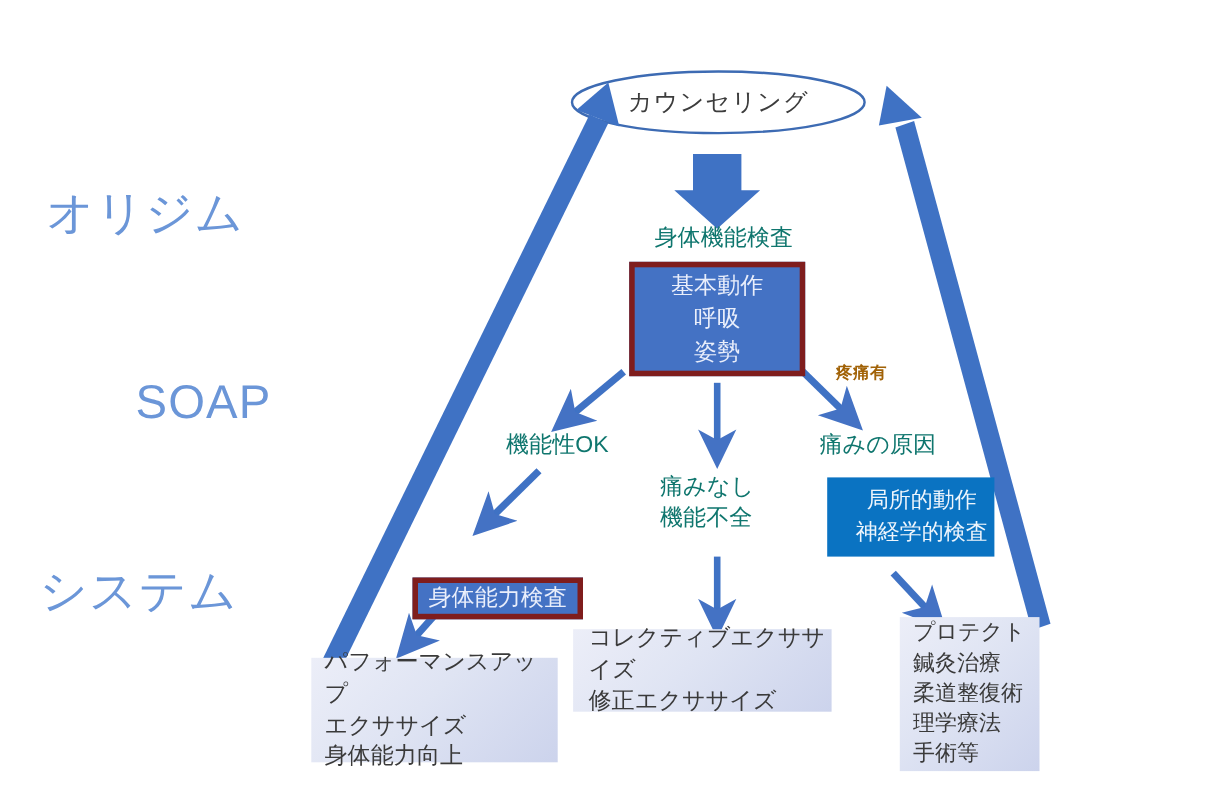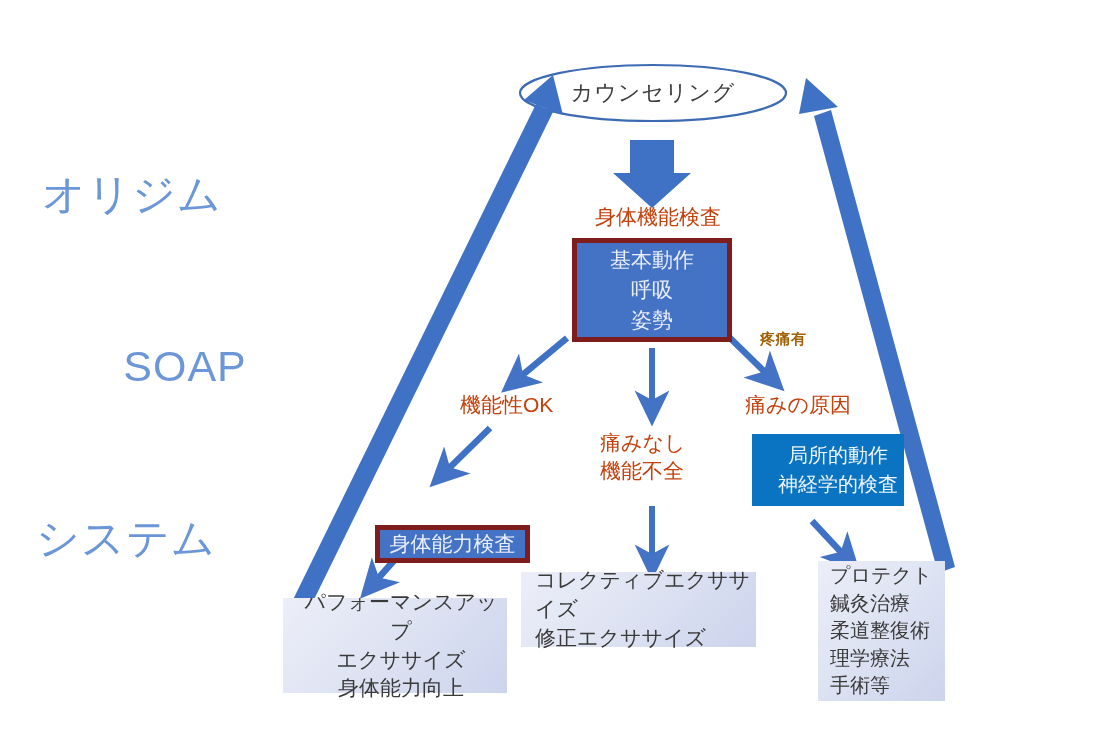--- a/index.html
+++ b/index.html
@@ -53,21 +53,21 @@
     align-items: center;
     justify-content: center;
     color: #3c3c3c;
     font-size: 22px;
     letter-spacing: 1px;
     text-align: right;
   }
 
   .plain-label {
     position: absolute;
-    color: #c2410c;
+    color: #0f766e;
     font-size: 21px;
     line-height: 1.32;
     white-space: pre-line;
   }
 
   .red-label {
     position: absolute;
     color: #a16207;
     font-weight: bold;
     font-size: 15px;
@@ -169,21 +169,21 @@
 
   <div class="red-label" style="left:760px; top:330px;">疼痛有</div>
 
   <div class="plain-label" style="left:745px; top:391px; width:150px;">痛みの原因</div>
 
   <div class="node box-solid" style="left:375px; top:493px; width:155px; height:38px; line-height:36px;margin-top:32px;">身体能力検査</div>
 
   <div class="node box-bright" style="left:752px; top:434px; width:152px; height:72px;">局所的動作
 神経学的検査</div>
 
-  <div class="node box-light" style="left:283px; top:598px; width:224px; height:95px;text-align:center;">パフォーマンスアップ
+  <div class="node box-light" style="left:283px; top:598px; width:224px; height:95px;">パフォーマンスアップ
 エクササイズ
 身体能力向上</div>
 
   <div class="node box-light wide" style="left:521px; top:572px; width:235px; height:75px;">コレクティブエクササイズ
 修正エクササイズ</div>
 
   <div class="node box-light" style="left:818px; top:561px; width:127px; height:140px; font-size:20px;">プロテクト
 鍼灸治療
 柔道整復術
 理学療法

